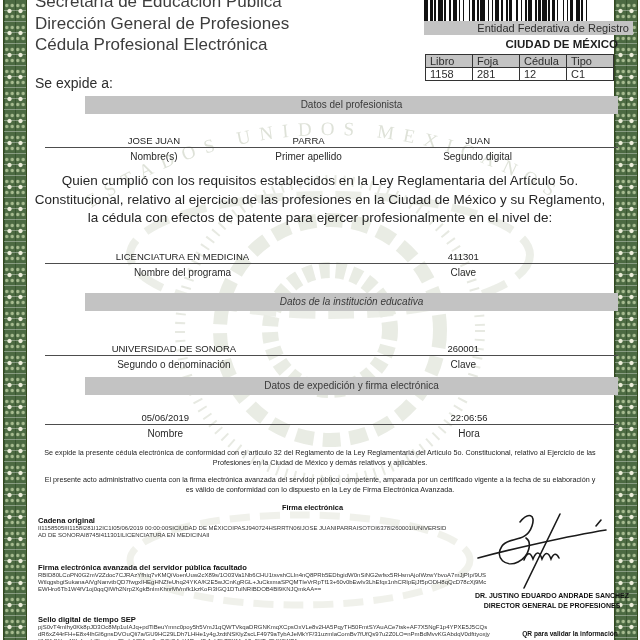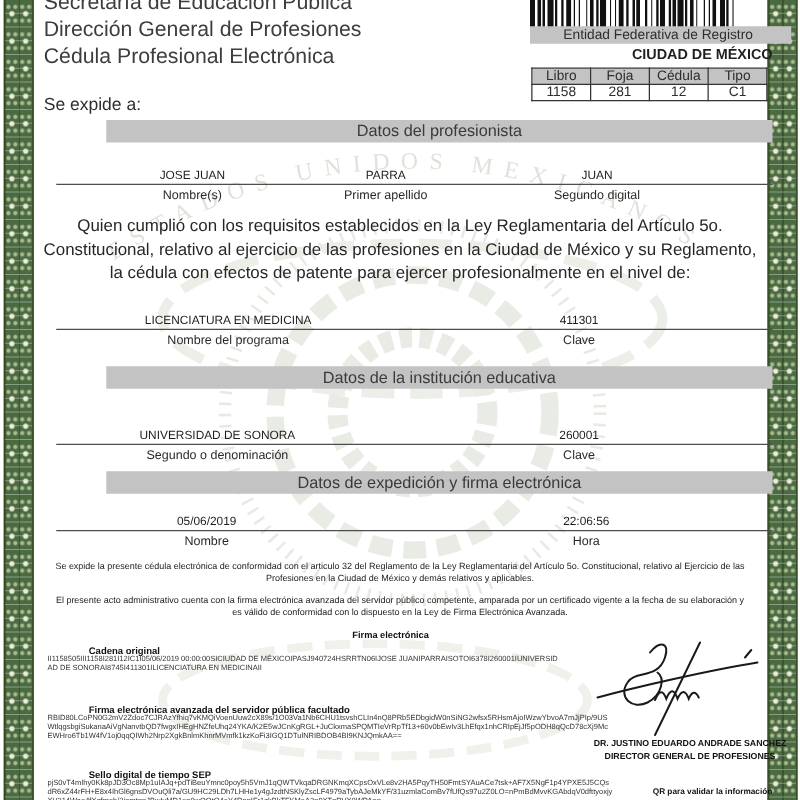--- a/index.html
+++ b/index.html
@@ -22,46 +22,46 @@
   .strip.left{left:3px;}
   .strip.right{right:2px;}
   .wm{position:absolute;left:0;top:0;pointer-events:none;}
 
   .titles{position:absolute;left:35px;top:-9px;font-size:17px;line-height:21.5px;color:#3d3d3d;}
 
   .barcode{position:absolute;left:424px;top:0;height:23px;width:208px;display:flex;align-items:stretch;}
   .barcode div{background:#111;}
   .efr-bar{
     position:absolute;left:424px;top:21px;width:209px;height:14px;background:#c3c3c3;
-    font-size:11px;color:#2e2e2e;text-align:center;line-height:14px;padding-right:4px;box-sizing:border-box;
+    font-size:11px;color:#2e2e2e;text-align:right;line-height:14px;padding-right:4px;box-sizing:border-box;
   }
   .state{position:absolute;left:424px;top:38px;width:194px;text-align:right;font-weight:bold;font-size:11.5px;color:#1f1f1f;}
   table.reg{position:absolute;left:425px;top:54px;border-collapse:collapse;font-size:11px;}
-  table.reg td{border:1px solid #333;text-align:center;padding:0 4px;height:12px;line-height:12px;min-width:38px;}
+  table.reg td{border:1px solid #333;text-align:left;padding:0 4px;height:12px;line-height:12px;min-width:38px;}
   table.reg tr.hd td{background:#c3c3c3;}
   .expide{position:absolute;left:35px;top:75px;font-size:14px;color:#2e2e2e;}
 
   .secbar{position:absolute;left:85px;width:533px;height:18px;background:#c3c3c3;
-    text-align:center;font-size:13px;line-height:18px;color:#3a3a3a;}
-  .bar1{top:96px;} .bar2{top:293px;} .bar3{top:377px;}
+    text-align:center;font-size:10px;line-height:18px;color:#3a3a3a;}
+  .bar1{top:96px;} .bar2{top:293px;font-style:italic;} .bar3{top:377px;}
 
   .fieldrow{position:absolute;left:45px;width:573px;height:30px;}
   .fieldrow .rule{position:absolute;top:13px;left:0;right:0;border-top:1.4px solid #4d4d4d;}
   .fieldrow .val{position:absolute;top:1px;font-size:9.5px;color:#1d1d1d;white-space:nowrap;transform:translateX(-50%);}
   .fieldrow .lab{position:absolute;top:17px;font-size:10px;color:#2a2a2a;white-space:nowrap;transform:translateX(-50%);}
   .row-names{top:134px;} .row-prog{top:250px;text-decoration:underline;} .row-inst{top:342px;} .row-date{top:411px;}
 
   .para{position:absolute;left:30px;width:580px;text-align:center;font-size:13.5px;line-height:18.5px;color:#262626;}
   .para.main{top:172px;}
   .smallpara{position:absolute;left:40px;width:560px;text-align:center;font-size:7.2px;line-height:9.6px;color:#222;}
   .sp1{top:448px;} .sp2{top:475px;}
   .firma-head{position:absolute;left:40px;width:545px;text-align:center;font-size:7.4px;font-weight:bold;color:#111;top:503px;}
 
   .tinyblock{position:absolute;font-size:6px;line-height:7.2px;color:#333;word-break:break-all;}
-  .tinyblock .blab{font-size:7.6px;font-weight:bold;color:#111;display:block;line-height:9px;word-break:normal;margin-left:33px;}
+  .tinyblock .blab{font-size:7.6px;font-weight:bold;color:#111;display:block;line-height:9px;word-break:normal;}
   .cadena{left:38px;top:516px;width:412px;}
   .favanzada{left:38px;top:563px;width:450px;}
   .sello{left:38px;top:615px;width:452px;}
 
   .sigsvg{position:absolute;left:468px;top:508px;}
   .signer{position:absolute;left:472px;top:591px;width:160px;text-align:center;font-size:7px;font-weight:bold;color:#111;line-height:9.5px;}
   .qrcap{position:absolute;left:505px;top:630px;width:130px;text-align:center;font-size:6.6px;font-weight:bold;color:#111;}
 </style>
 </head>
 <body>

